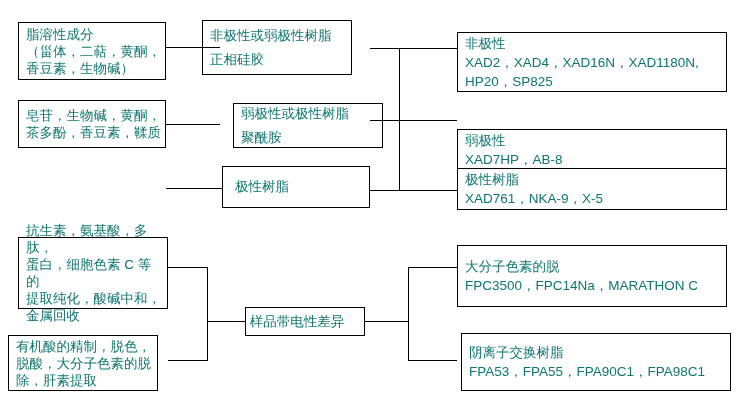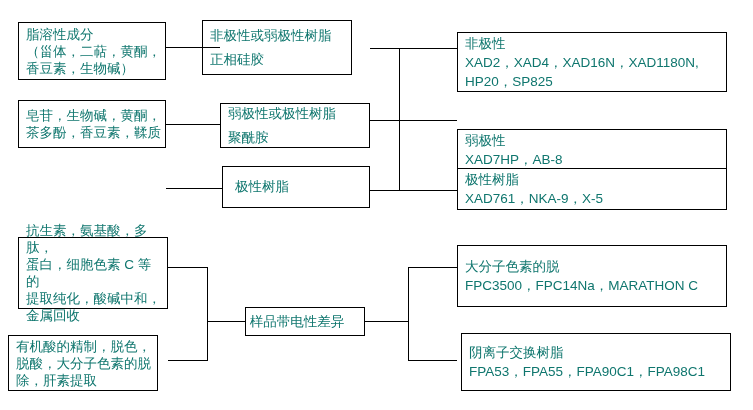--- a/index.html
+++ b/index.html
@@ -50,21 +50,21 @@
 提取纯化，酸碱中和，
 金属回收</div>
 
   <div class="box lh17" style="left:8px;top:335px;width:150px;height:56px;">有机酸的精制，脱色，
 脱酸，大分子色素的脱
 除，肝素提取</div>
 
   <div class="box lh24" style="left:202px;top:20px;width:150px;height:55px;">非极性或弱极性树脂
 正相硅胶</div>
 
-  <div class="box lh24" style="left:220px;top:103px;width:150px;height:45px;">弱极性或极性树脂
+  <div class="box lh24" style="left:233px;top:103px;width:150px;height:45px;">弱极性或极性树脂
 聚酰胺</div>
 
   <div class="box lh18 pl12" style="left:222px;top:166px;width:148px;height:42px;">极性树脂</div>
 
   <div class="box lh18 center-text" style="left:245px;top:307px;width:120px;height:29px;">样品带电性差异</div>
 
   <div class="box lh19" style="left:457px;top:32px;width:270px;height:60px;">非极性
 XAD2，XAD4，XAD16N，XAD1180N,
 HP20，SP825</div>
 

